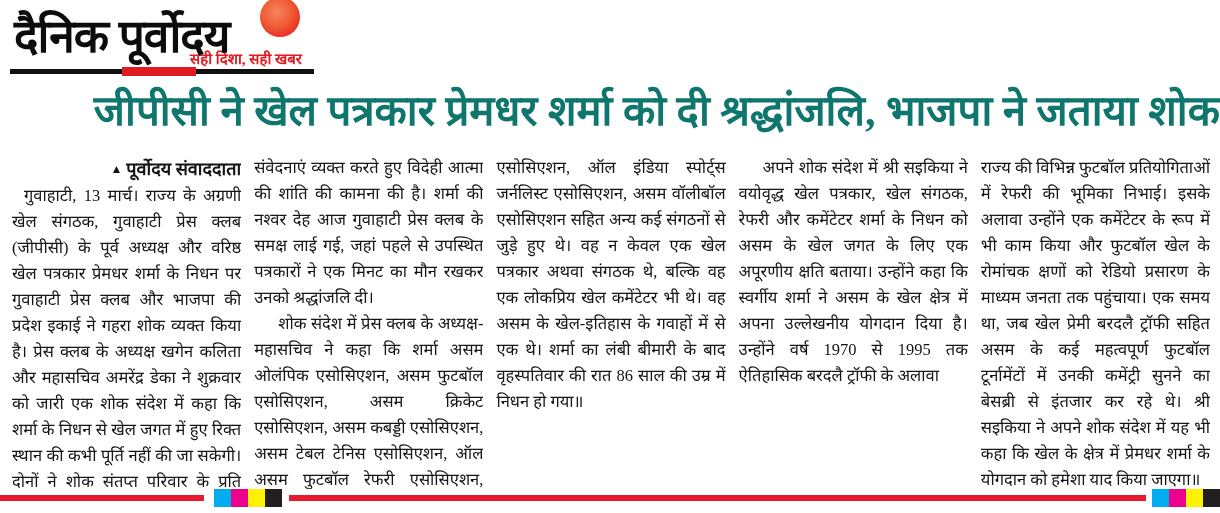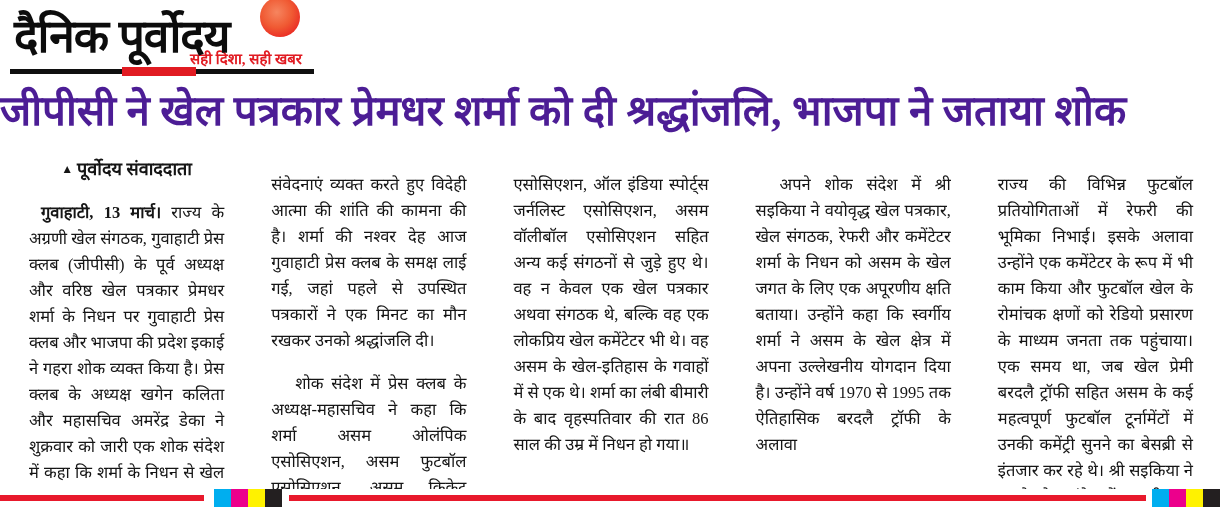--- a/index.html
+++ b/index.html
@@ -25,41 +25,41 @@
   }
   .tagline{
     position:absolute;top:52px;left:0;width:288px;text-align:right;
     color:#e11b22;font-weight:bold;font-size:15px;line-height:14px;white-space:nowrap;
   }
   .mast-rule{position:absolute;top:69px;left:-4px;width:304px;height:5px;background:#101010;}
   .mast-badge{position:absolute;top:-2px;left:112px;width:74px;height:9px;background:#e11b22;}
   
   .headline{
     position:absolute;top:80px;left:0;width:1220px;margin:0;
-    text-align:left;font-size:42px;line-height:62px;font-weight:bold;
-    color:#4c1d95;letter-spacing:0px;white-space:nowrap;
+    text-align:right;font-size:42px;line-height:62px;font-weight:bold;
+    color:#0f766e;letter-spacing:0px;white-space:nowrap;
   }
   
   .columns{
     position:absolute;top:155px;left:12px;width:1198px;height:334px;
     display:flex;gap:13px;
   }
   .col{flex:1 1 0;overflow:hidden;}
   .col p{
-    margin:17px;text-align:justify;
+    margin:0;text-align:justify;
     font-size:16.5px;line-height:26px;
   }
   .col p.indent{text-indent:24px;}
   .col p.lead{text-indent:12px;}
   .byline{
-    text-align:center;font-weight:bold;font-size:18px;line-height:28px;
+    text-align:right;font-weight:bold;font-size:18px;line-height:28px;
     white-space:nowrap;
   }
   .tri{font-size:12px;vertical-align:2px;margin-right:4px;}
-  .dateline{font-weight:bold;}
+  .dateline{font-weight:normal;}
   
   .rule-left{position:absolute;left:0;top:495px;width:204px;height:6px;background:#e8192c;}
   .rule-mid{position:absolute;left:289px;top:495px;width:857px;height:6px;background:#e8192c;}
   .cmyk{position:absolute;top:489px;display:flex;}
   .cmyk-left{left:214px;}
   .cmyk-right{left:1152px;}
   .cmyk span{display:block;width:17px;height:18px;}
   .sw-c{background:#00aeef;}
   .sw-m{background:#ec008c;}
   .sw-y{background:#fff200;}

